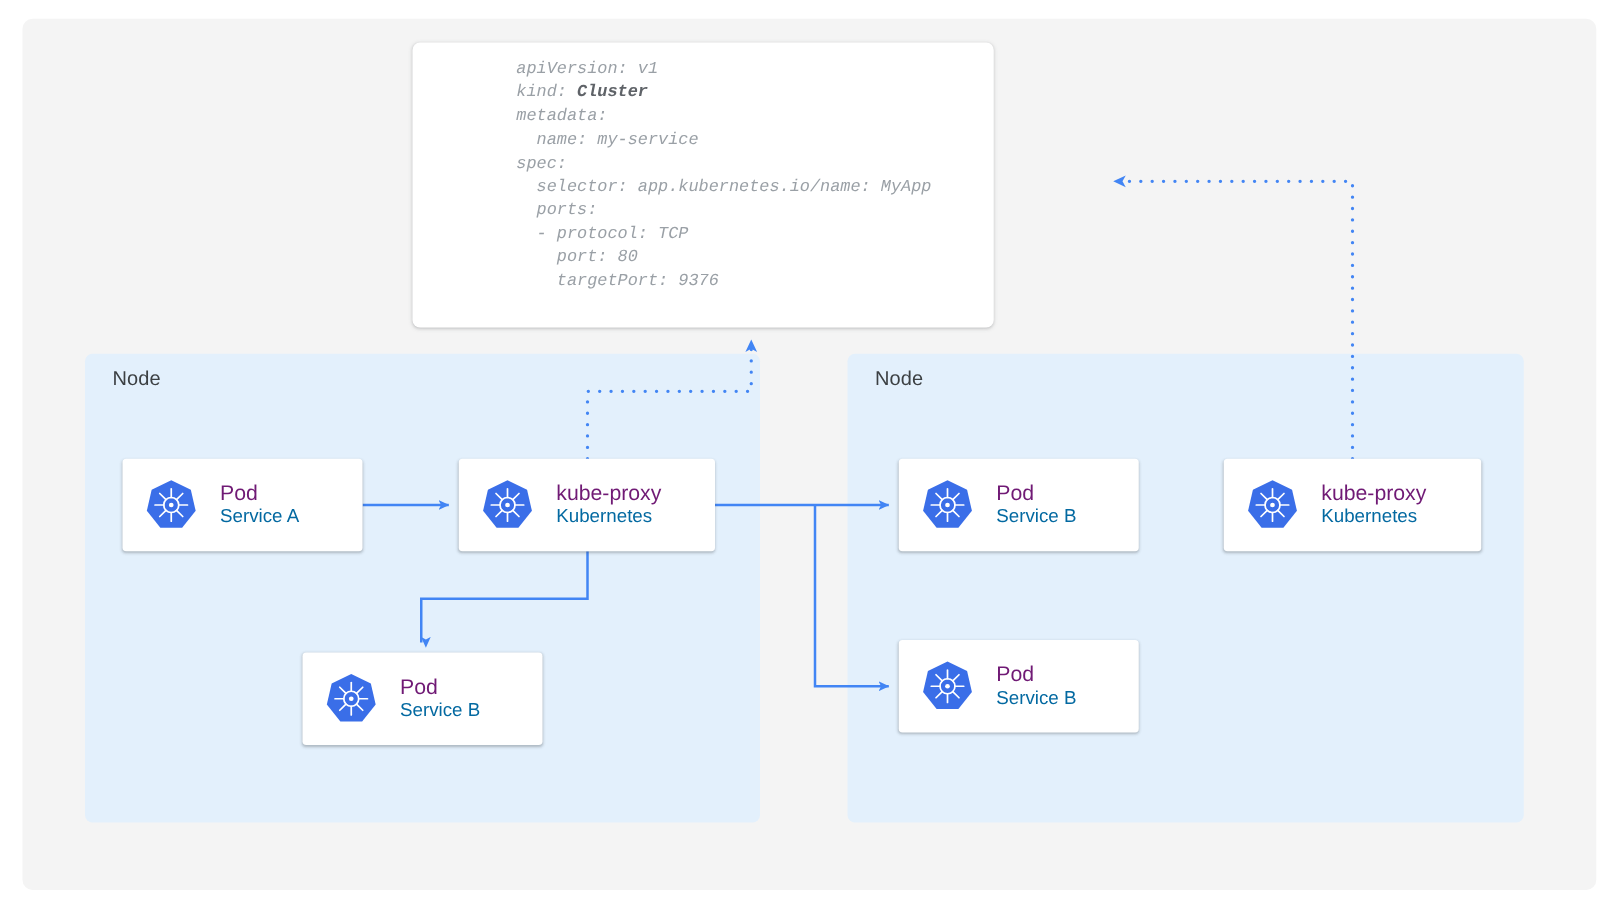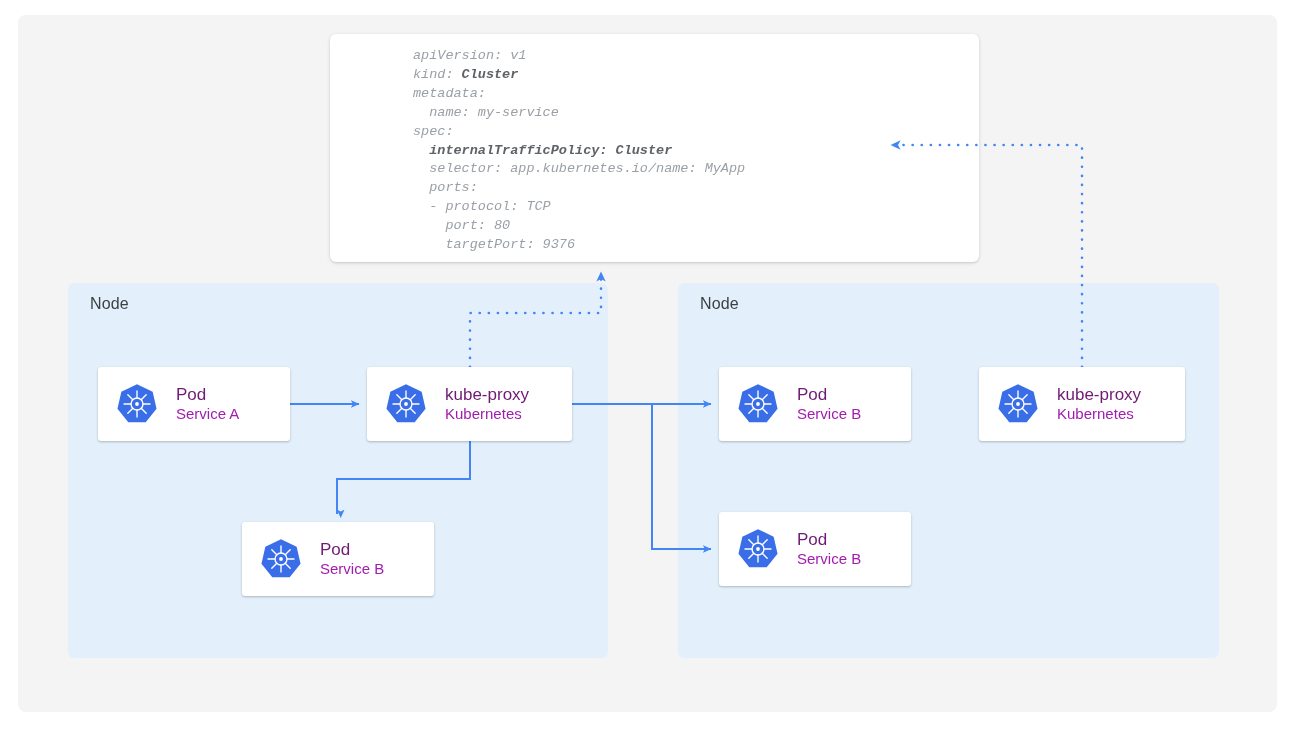--- a/index.html
+++ b/index.html
@@ -41,21 +41,21 @@
     font-size: 16px;
     color: #3c4043;
     letter-spacing: 0.1px;
     white-space: nowrap;
   }
   
   .yaml-card {
     position: absolute;
     left: 330px;
     top: 34px;
-    width: 649px;
+    width: 465px;
     height: 228px;
     background: #ffffff;
     border-radius: 6px;
     box-shadow: 0 1px 2px rgba(60,64,67,0.16), 0 1px 4px rgba(60,64,67,0.10);
     overflow: hidden;
   }
   .yaml-text {
     position: absolute;
     left: 83px;
     top: 13px;
@@ -95,21 +95,21 @@
     transform: translateY(-50%);
     line-height: 1.26;
   }
   .card-title {
     font-size: 17px;
     color: #701a75;
     white-space: nowrap;
   }
   .card-sub {
     font-size: 15px;
-    color: #a21caf;
+    color: #0369a1;
     white-space: nowrap;
   }
   
   #wires {
     position: absolute;
     left: 0;
     top: 0;
     width: 1296px;
     height: 729px;
     pointer-events: none;
@@ -128,21 +128,20 @@
   <div class="node-box" style="left:678px; top:283px; width:541px; height:375px;">
     <div class="node-label">Node</div>
   </div>
 
   <div class="yaml-card">
     <div class="yaml-text" id="yaml-target">apiVersion: v1
 kind: <b>Cluster</b>
 metadata:
   name: my-service
 spec:
-<b>  internalTrafficPolicy: Cluster</b>
   selector: app.kubernetes.io/name: MyApp
   ports:
   - protocol: TCP
     port: 80
     targetPort: 9376</div>
   </div>
 
   <svg id="wires" viewBox="0 0 1296 729" xmlns="http://www.w3.org/2000/svg">
     <defs>
       <marker id="ah-right" markerWidth="9" markerHeight="9" refX="8.2" refY="4.5" orient="auto" markerUnits="userSpaceOnUse">

